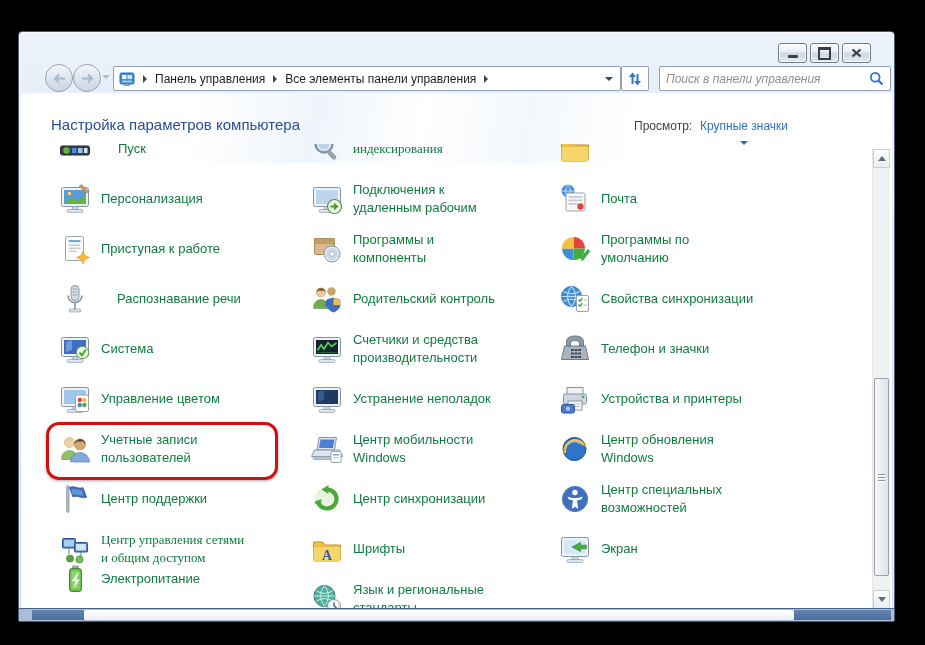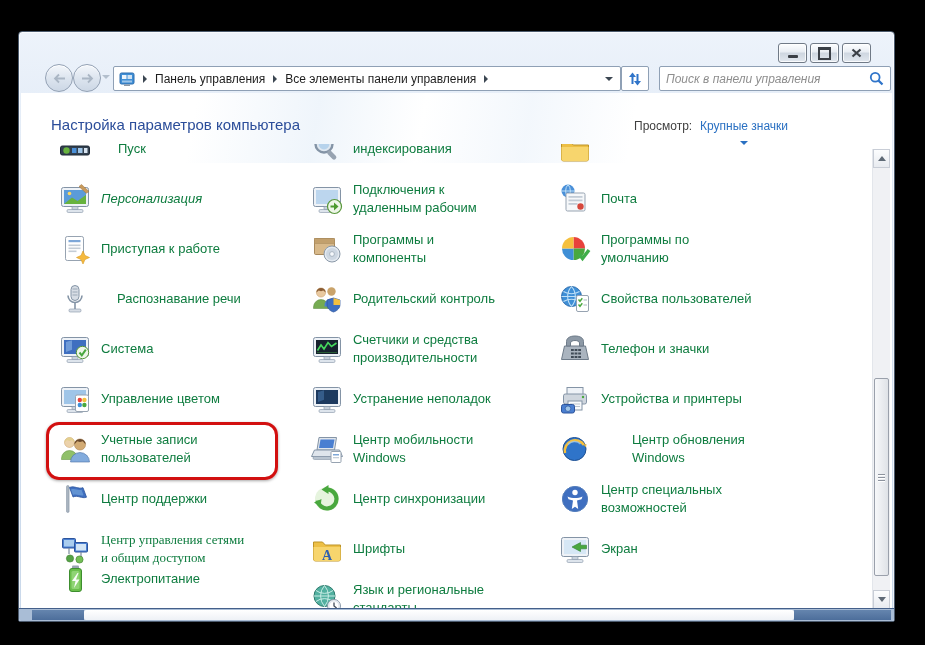--- a/index.html
+++ b/index.html
@@ -151,41 +151,41 @@
               <circle cx="7.5" cy="17.5" r="3.2" fill="#67b33e"></circle>
               <rect x="13" y="15" width="4.5" height="5" fill="#4a90d9"></rect>
               <rect x="19" y="15" width="4.5" height="5" fill="#9fc5e8"></rect>
               <rect x="25" y="15" width="3.5" height="5" fill="#d8e4f0"></rect>
             </svg></span>
           <div class="tile-label">
             <div class="tl-line"></div>
             <div class="tl-line">Пуск</div>
           </div>
         </div>
-        <div class="tile" style="left: 290px; top: -20px;">
+        <div class="tile" style="left: 290px; top: -20px; font-family: Liberation Serif, serif;">
           <span class="tile-icon"><svg viewBox="0 0 32 32" width="32" height="32">
               <circle cx="13" cy="11" r="8.5" fill="#dfe8f1" stroke="#8494a6" stroke-width="2.4"></circle>
               <circle cx="13" cy="11" r="5.4" fill="#b7d3ec"></circle>
               <rect x="18.5" y="16.5" width="11" height="4.6" rx="2.2" transform="rotate(45 18.5 16.5)" fill="#97a3b1"></rect>
             </svg></span>
           <div class="tile-label">
             <div class="tl-line"></div>
             <div class="tl-line">индексирования</div>
           </div>
         </div>
         <div class="tile" style="left: 538px; top: -20px;">
           <span class="tile-icon"><svg viewBox="0 0 32 32" width="32" height="32">
               <path d="M2.5 9h9l2.8 3h15.2v14a2 2 0 0 1-2 2h-23a2 2 0 0 1-2-2z" fill="#edbf45" stroke="#bd9327"></path>
               <path d="M2.5 14h27v12a2 2 0 0 1-2 2h-23a2 2 0 0 1-2-2z" fill="#f7d56d"></path>
             </svg></span>
           <div class="tile-label">
             <div class="tl-line"></div>
           </div>
         </div>
-        <div class="tile" style="left: 38px; top: 30px; font-style: italic;">
+        <div class="tile" style="left: 38px; top: 30px;">
           <span class="tile-icon"><svg viewBox="0 0 32 32" width="32" height="32">
               <rect x="2.5" y="4.5" width="27" height="19" rx="2" fill="#eef2f7" stroke="#8494a6"></rect>
               <rect x="5" y="7" width="22" height="14" fill="#5b9bd9"></rect>
               <path d="M5 21l8-6.5 5.5 3.5L27 12v9z" fill="#67b33e"></path>
               <circle cx="10.5" cy="10.5" r="1.8" fill="#ffd75e"></circle>
               <path d="M13 23.5h6v3h-6z" fill="#c9d2dd" stroke="#8494a6" stroke-width="0.6"></path>
               <rect x="8" y="26.5" width="16" height="3" rx="1.2" fill="#dde4ec" stroke="#8494a6" stroke-width="0.6"></rect>
               <path d="M22.5 1.5l7.5 7-2.8 1.8-7.2-6.8z" fill="#c89a5b" stroke="#9c713a" stroke-width="0.5"></path>
             </svg></span>
           <div class="tile-label">
@@ -292,21 +292,21 @@
           <span class="tile-icon"><svg viewBox="0 0 32 32" width="32" height="32">
               <circle cx="12.5" cy="13.5" r="10" fill="#3f8fd6" stroke="#2c6cae"></circle>
               <path d="M2.5 13.5h20M12.5 3.5a15 15 0 0 1 0 20M12.5 3.5a15 15 0 0 0 0 20M4.5 8.5a16 16 0 0 0 16 0M4.5 18.5a16 16 0 0 1 16 0" stroke="#bfe0f7" stroke-width="1.1" fill="none"></path>
               <rect x="17.5" y="12.5" width="12" height="16" rx="1.5" fill="#fff" stroke="#97a3b1"></rect>
               <path d="M19.5 16.5l1.5 1.8 2.3-3" stroke="#49a83e" stroke-width="1.4" fill="none"></path>
               <line x1="24.5" y1="17" x2="28" y2="17" stroke="#aab6c2"></line>
               <path d="M19.5 21.5l1.5 1.8 2.3-3" stroke="#49a83e" stroke-width="1.4" fill="none"></path>
               <line x1="24.5" y1="22" x2="28" y2="22" stroke="#aab6c2"></line>
             </svg></span>
           <div class="tile-label">
-            <div class="tl-line">Свойства пользователей</div>
+            <div class="tl-line">Свойства синхронизации</div>
           </div>
         </div>
         <div class="tile" style="left: 38px; top: 180px;">
           <span class="tile-icon"><svg viewBox="0 0 32 32" width="32" height="32">
               <rect x="2.5" y="4.5" width="27" height="19" rx="2" fill="#eef2f7" stroke="#8494a6"></rect>
               <rect x="5" y="7" width="22" height="14" fill="#3f6fc0"></rect>
               <path d="M13 23.5h6v3h-6z" fill="#c9d2dd" stroke="#8494a6" stroke-width="0.6"></path>
               <rect x="8" y="26.5" width="16" height="3" rx="1.2" fill="#dde4ec" stroke="#8494a6" stroke-width="0.6"></rect>
               <path d="M7 9l6-1.8v9.6L7 19z" fill="#7ca6dd" opacity="0.8"></path>
               <circle cx="23.5" cy="19.5" r="6.2" fill="#eef6e8" stroke="#58973a"></circle>
@@ -415,21 +415,21 @@
               <rect x="2" y="23.5" width="28" height="3" rx="1.4" fill="#b9c4d0" stroke="#8494a6" stroke-width="0.6"></rect>
               <rect x="20" y="18.5" width="10" height="11" rx="1" fill="#fff" stroke="#97a3b1"></rect>
               <rect x="22" y="21" width="6" height="1.5" fill="#7ea7d8"></rect>
               <rect x="22" y="24" width="6" height="1.3" fill="#c3ccd6"></rect>
             </svg></span>
           <div class="tile-label">
             <div class="tl-line">Центр мобильности</div>
             <div class="tl-line">Windows</div>
           </div>
         </div>
-        <div class="tile" style="left: 538px; top: 280px; gap: 31px;">
+        <div class="tile" style="left: 538px; top: 280px;">
           <span class="tile-icon"><svg viewBox="0 0 32 32" width="32" height="32">
               <circle cx="15.5" cy="16" r="11.5" fill="#2f74c9" stroke="#1d4f91"></circle>
               <path d="M6 20a10.5 10.5 0 0 1 19-8" stroke="#f5c03e" stroke-width="2.6" fill="none"></path>
               <path d="M25 12l2.5-1-.5 3.5z" fill="#f5c03e"></path>
               <path d="M9 11.5a8.5 8.5 0 0 1 12.5-.5" stroke="#9cc7f0" stroke-width="1.6" fill="none" opacity="0.8"></path>
             </svg></span>
           <div class="tile-label">
             <div class="tl-line">Центр обновления</div>
             <div class="tl-line">Windows</div>
           </div>

